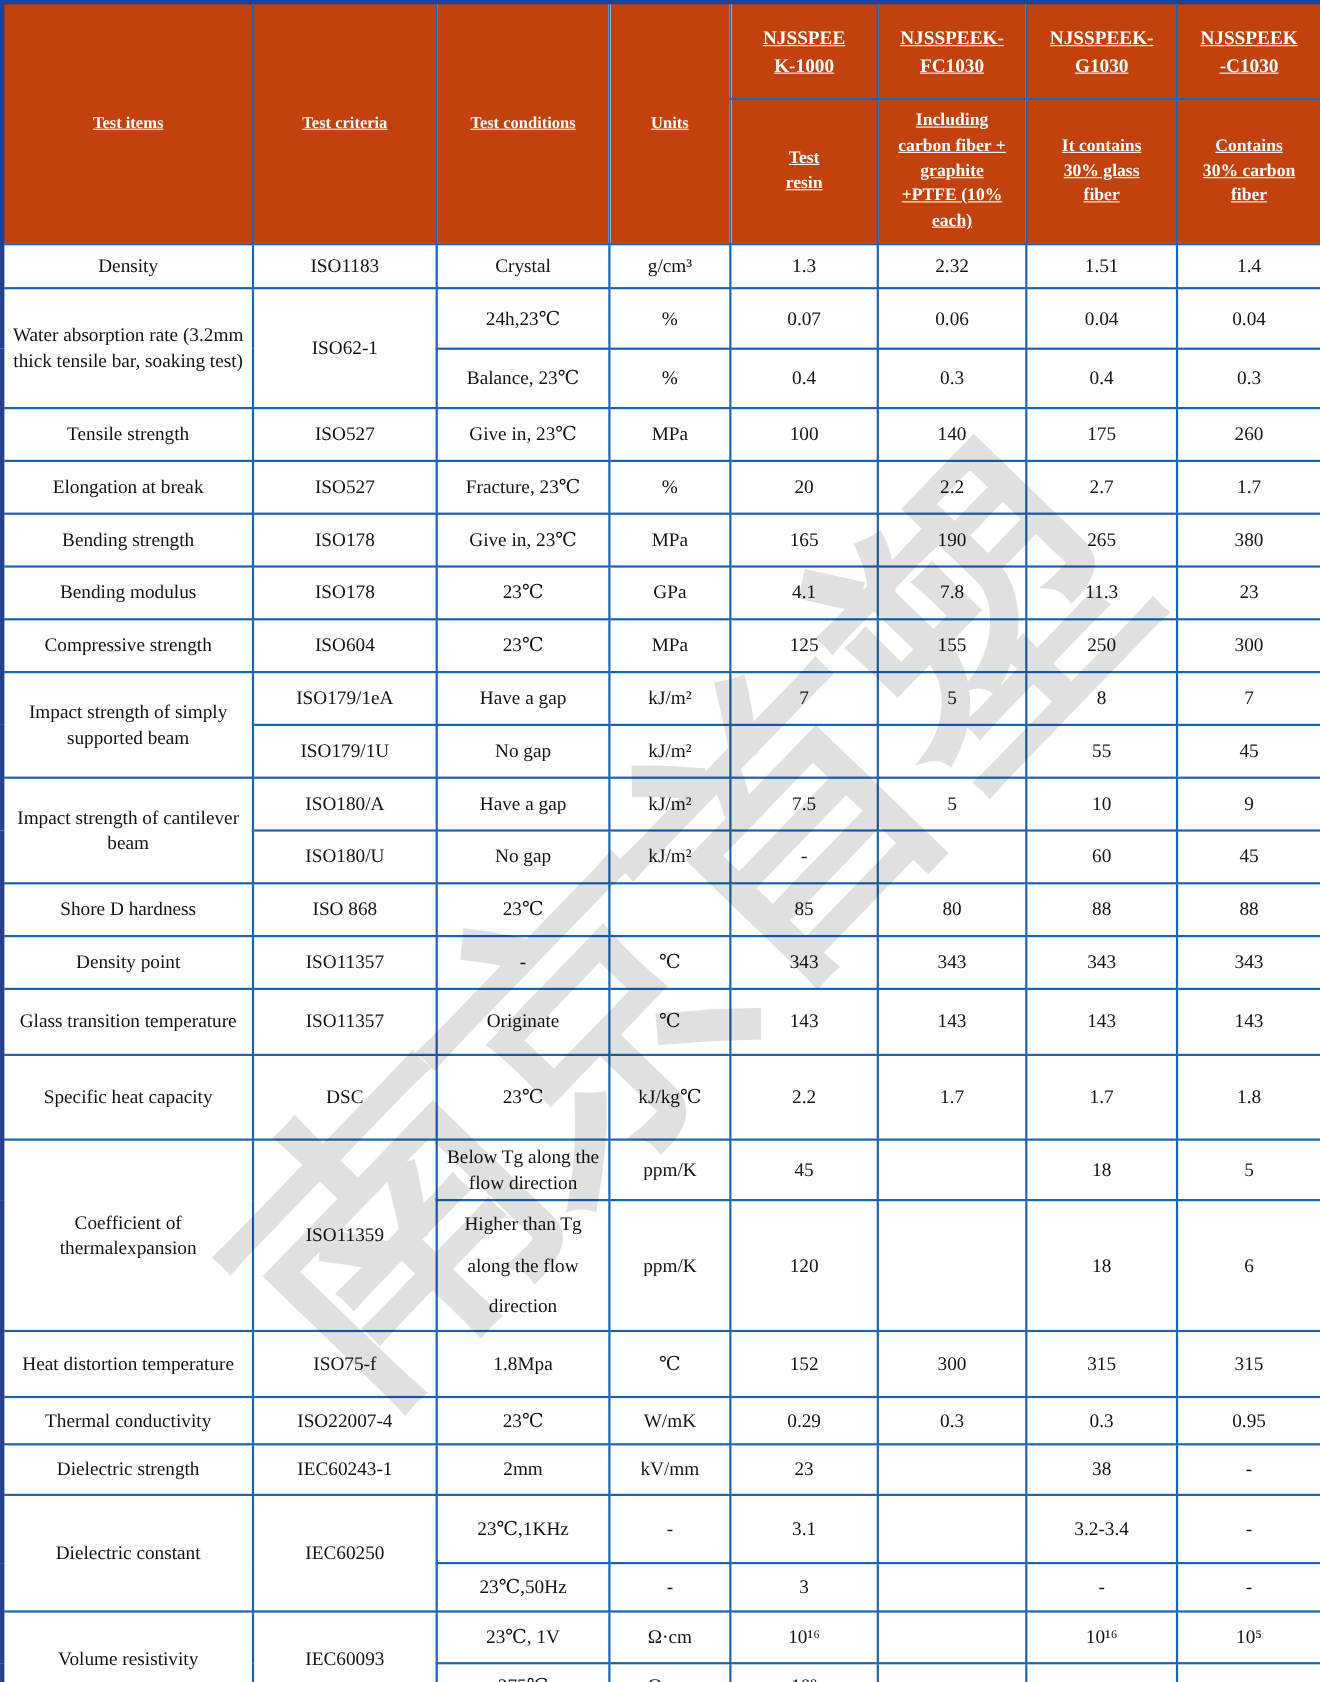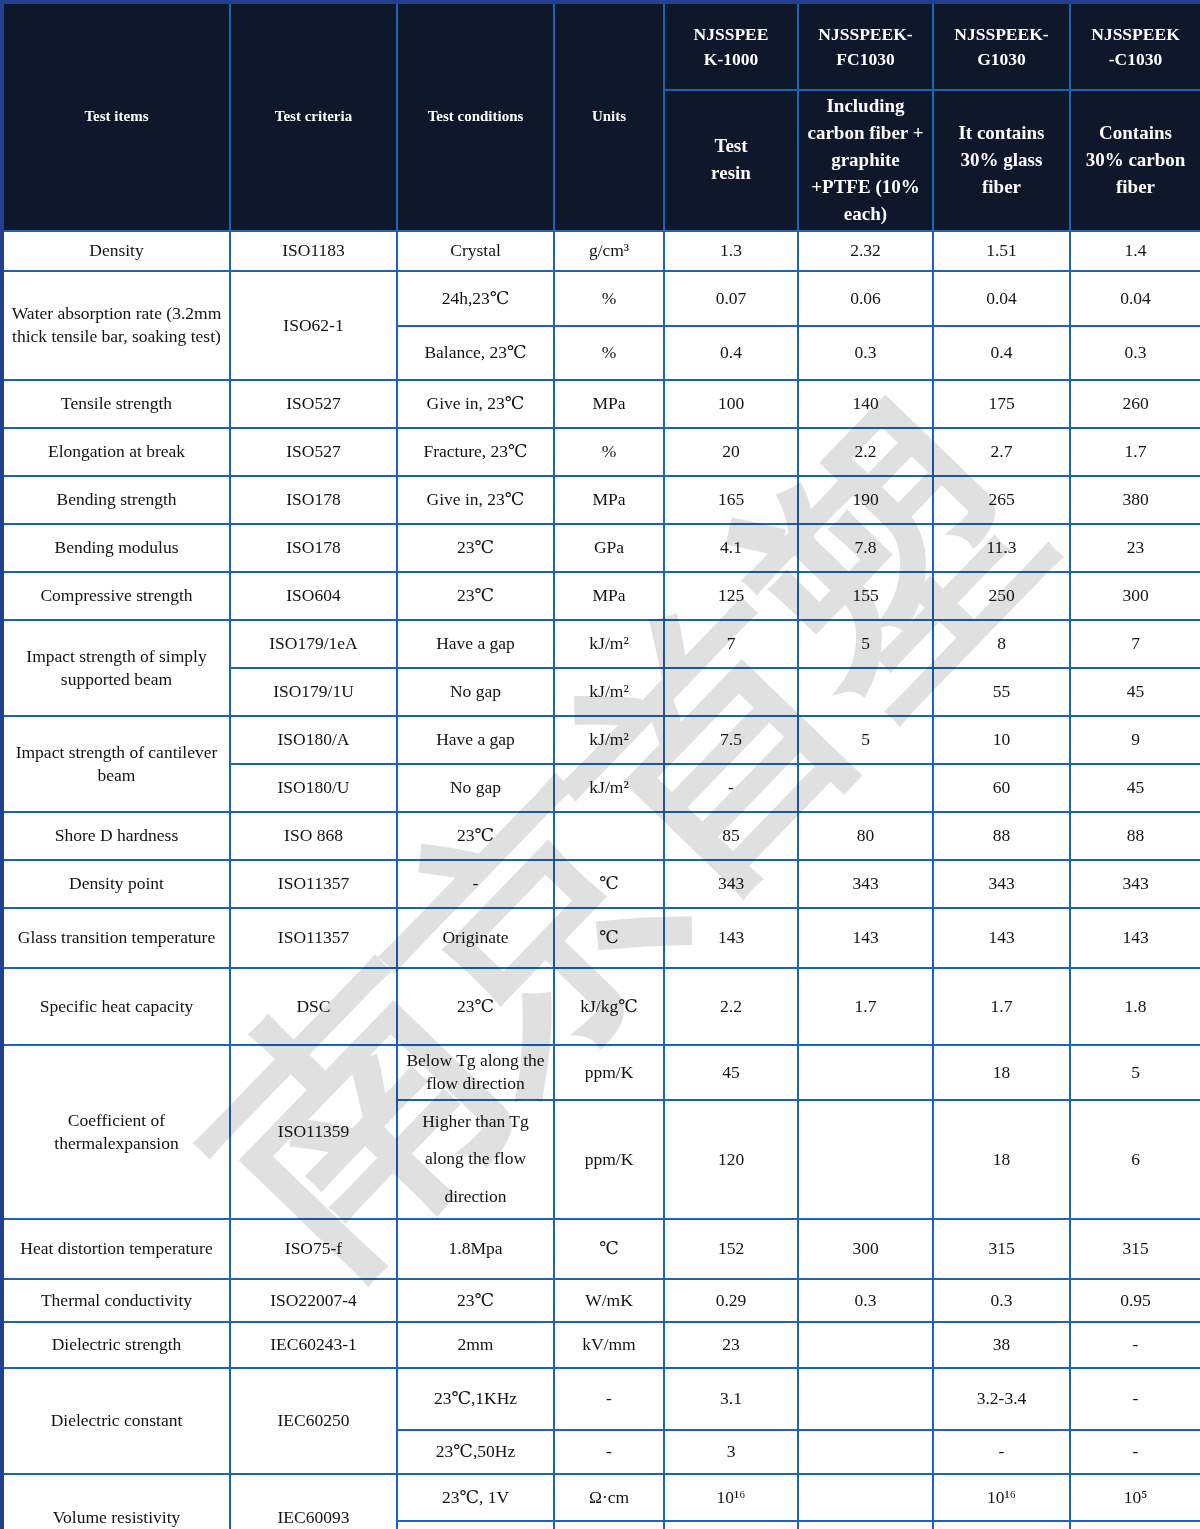--- a/index.html
+++ b/index.html
@@ -13,25 +13,25 @@
     border-collapse:collapse;table-layout:fixed;
     width:1200px;
     border:4px solid #23418f;
   }
   th,td{
     border:2px solid #1b63b3;
     padding:2px 5px;
     text-align:center;vertical-align:middle;
     overflow:hidden;
   }
-  thead th{background:#0f172a;color:#ffffff;}
+  thead th{background:#c2410c;color:#ffffff;text-decoration:underline;}
   th.mainhead{font-size:15px;font-weight:700;}
   th.pname{font-size:17.5px;font-weight:700;}
   th.pname .ln{display:block;line-height:1.4;}
-  th.pdesc{font-size:19px;font-weight:700;}
+  th.pdesc{font-size:16px;font-weight:700;}
   th.pdesc .ln{display:block;line-height:1.42;}
   td{font-size:17.5px;color:#141414;line-height:1.32;}
   td.item,td.crit,td.cond,td.unit{color:#131313;}
   td.cond.loose{line-height:2.15;}
   .watermark{
     position:absolute;
     left:620px;top:845px;
     transform:translate(-50%,-50%) rotate(-46deg);
     font-family:"DejaVu Sans",sans-serif;
     font-size:270px;font-weight:700;

